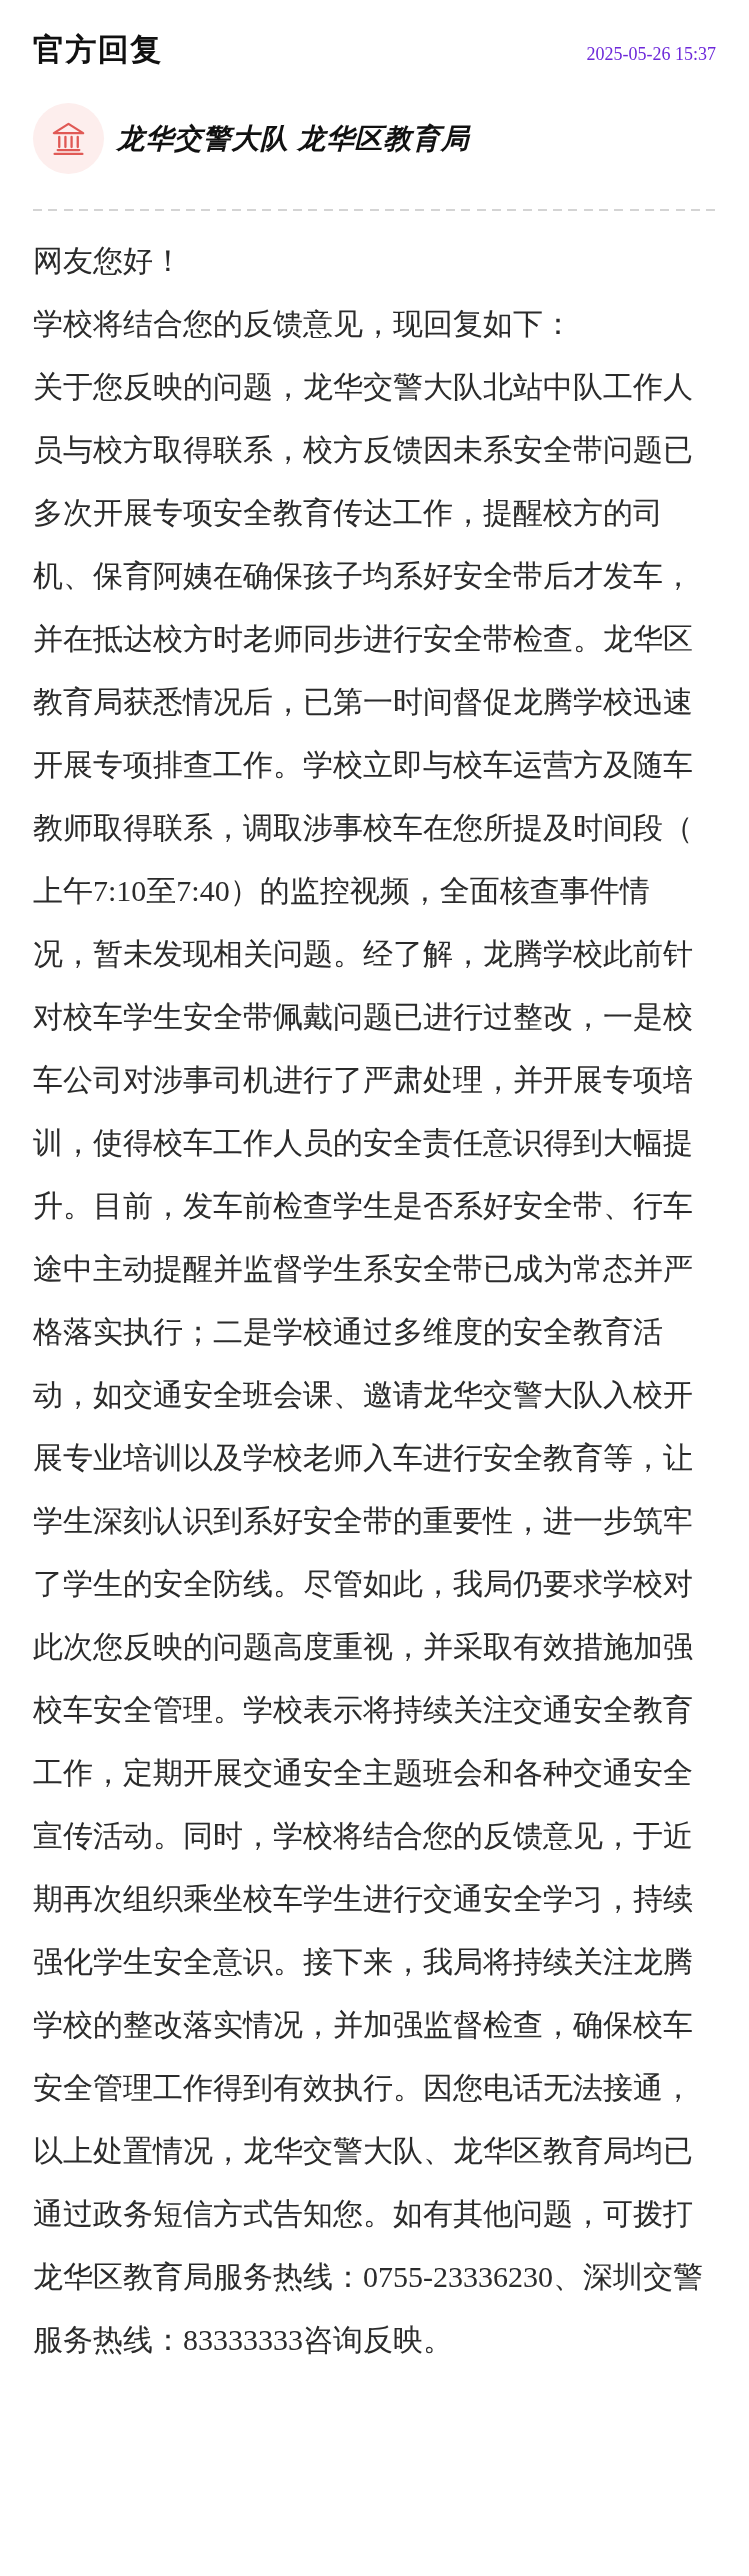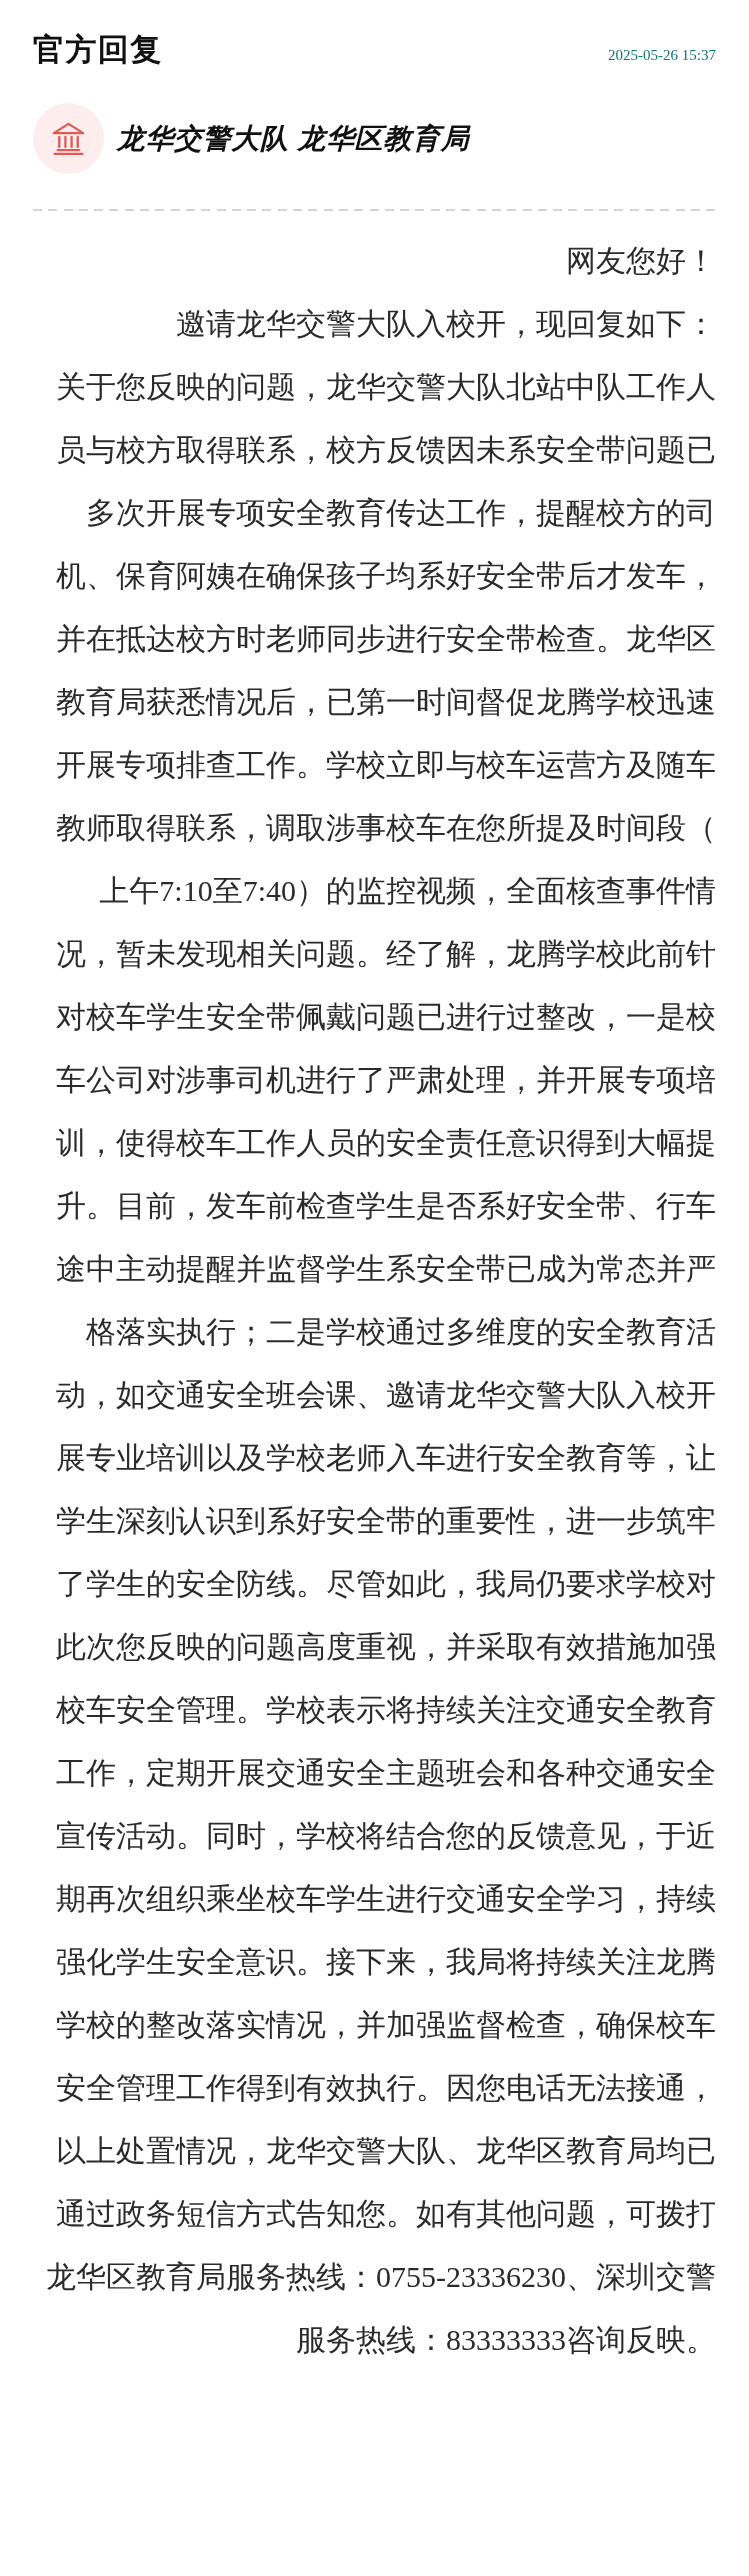--- a/index.html
+++ b/index.html
@@ -17,22 +17,22 @@
     align-items: baseline;
   }
   .page-title {
     font-size: 31px;
     font-weight: 700;
     color: #111111;
     letter-spacing: 1.4px;
   }
   .timestamp {
     font-family: "Liberation Serif", serif;
-    font-size: 15px;
-    color: #0f766e;
+    font-size: 18px;
+    color: #6d28d9;
     margin-left: 29px;
   }
   .agency-row {
     display: flex;
     align-items: center;
     margin-top: 32px;
     font-style: italic;
   }
   .avatar {
     width: 71px;
@@ -61,21 +61,21 @@
   .reply-body {
     margin-top: 18px;
     font-family: "Liberation Serif", serif;
     font-size: 30px;
     line-height: 63px;
     color: #2b2b2b;
   }
   .reply-body p {
     margin: 0;
     white-space: pre-line;
-    text-align: right;
+    text-align: left;
     font-family: Liberation Serif, serif;
   }
 </style>
 </head>
 <body>
 
 <div class="page">
 
   <div class="header">
     <div class="page-title">官方回复</div>
@@ -94,21 +94,21 @@
         <path d="M6 44 H42"></path>
       </svg>
     </div>
     <div class="agency-name">龙华交警大队 龙华区教育局</div>
   </div>
 
   <div class="dashed-divider"></div>
 
   <div class="reply-body">
     <p>网友您好！</p>
-    <p>邀请龙华交警大队入校开，现回复如下：</p>
+    <p>学校将结合您的反馈意见，现回复如下：</p>
     <p>关于您反映的问题，龙华交警大队北站中队工作人
 员与校方取得联系，校方反馈因未系安全带问题已
 多次开展专项安全教育传达工作，提醒校方的司
 机、保育阿姨在确保孩子均系好安全带后才发车，
 并在抵达校方时老师同步进行安全带检查。龙华区
 教育局获悉情况后，已第一时间督促龙腾学校迅速
 开展专项排查工作。学校立即与校车运营方及随车
 教师取得联系，调取涉事校车在您所提及时间段（
 上午7:10至7:40）的监控视频，全面核查事件情
 况，暂未发现相关问题。经了解，龙腾学校此前针

